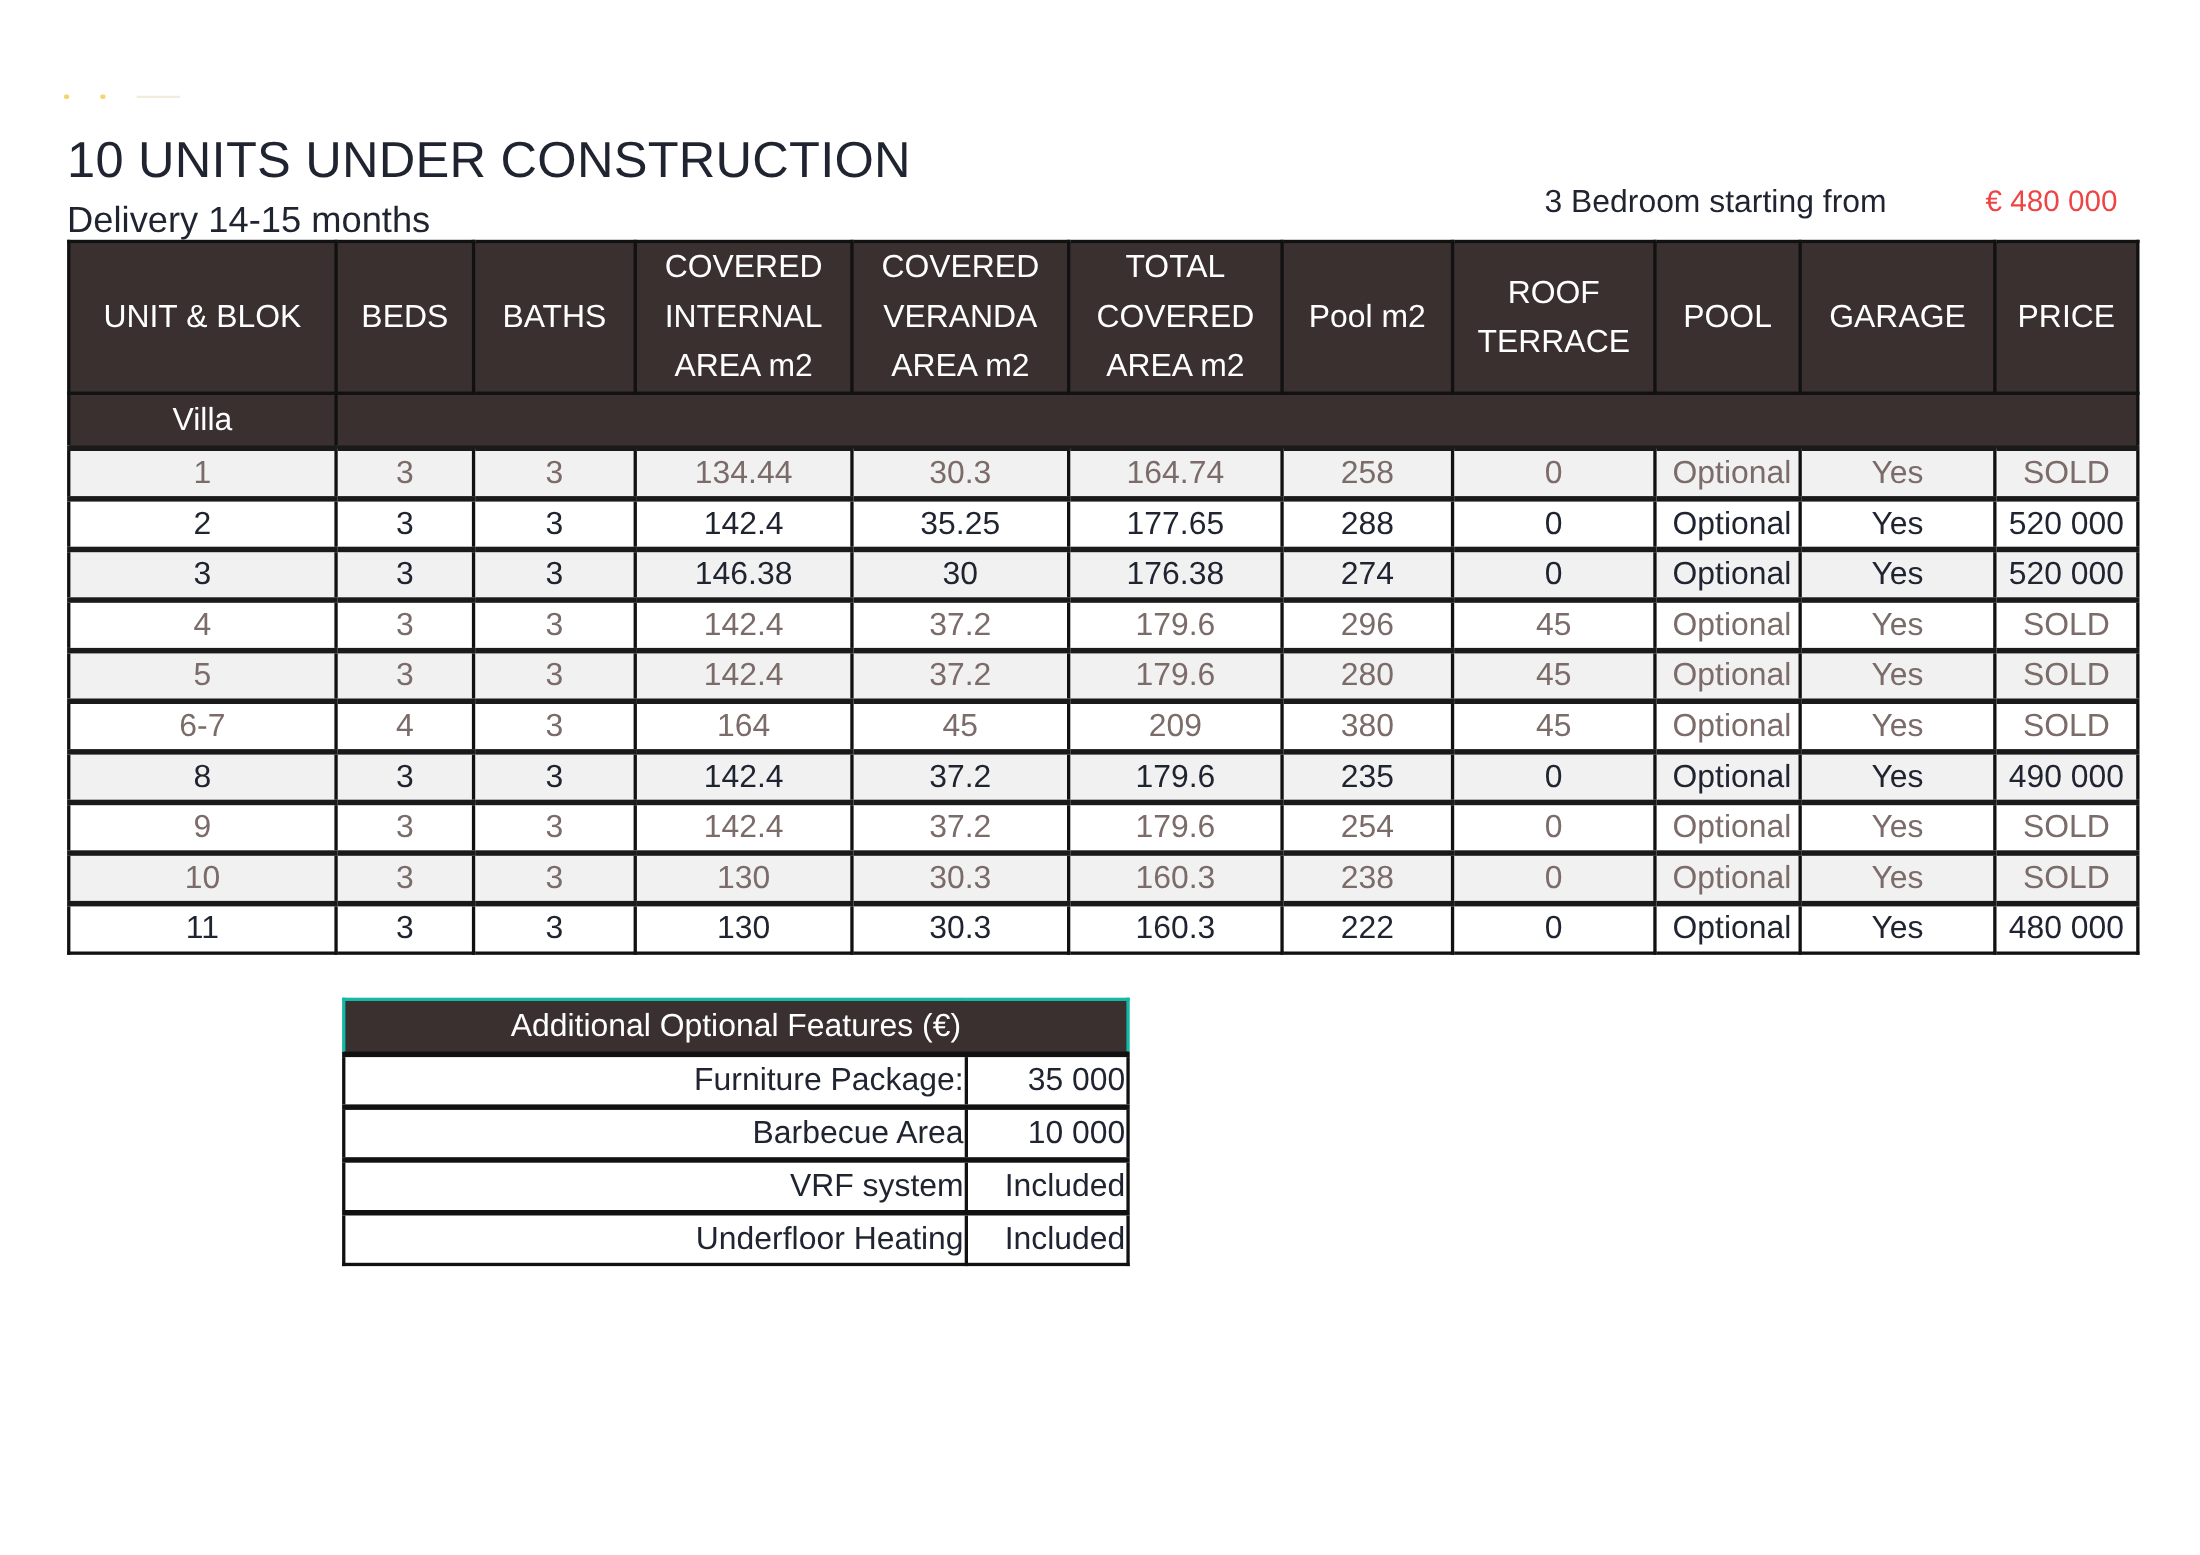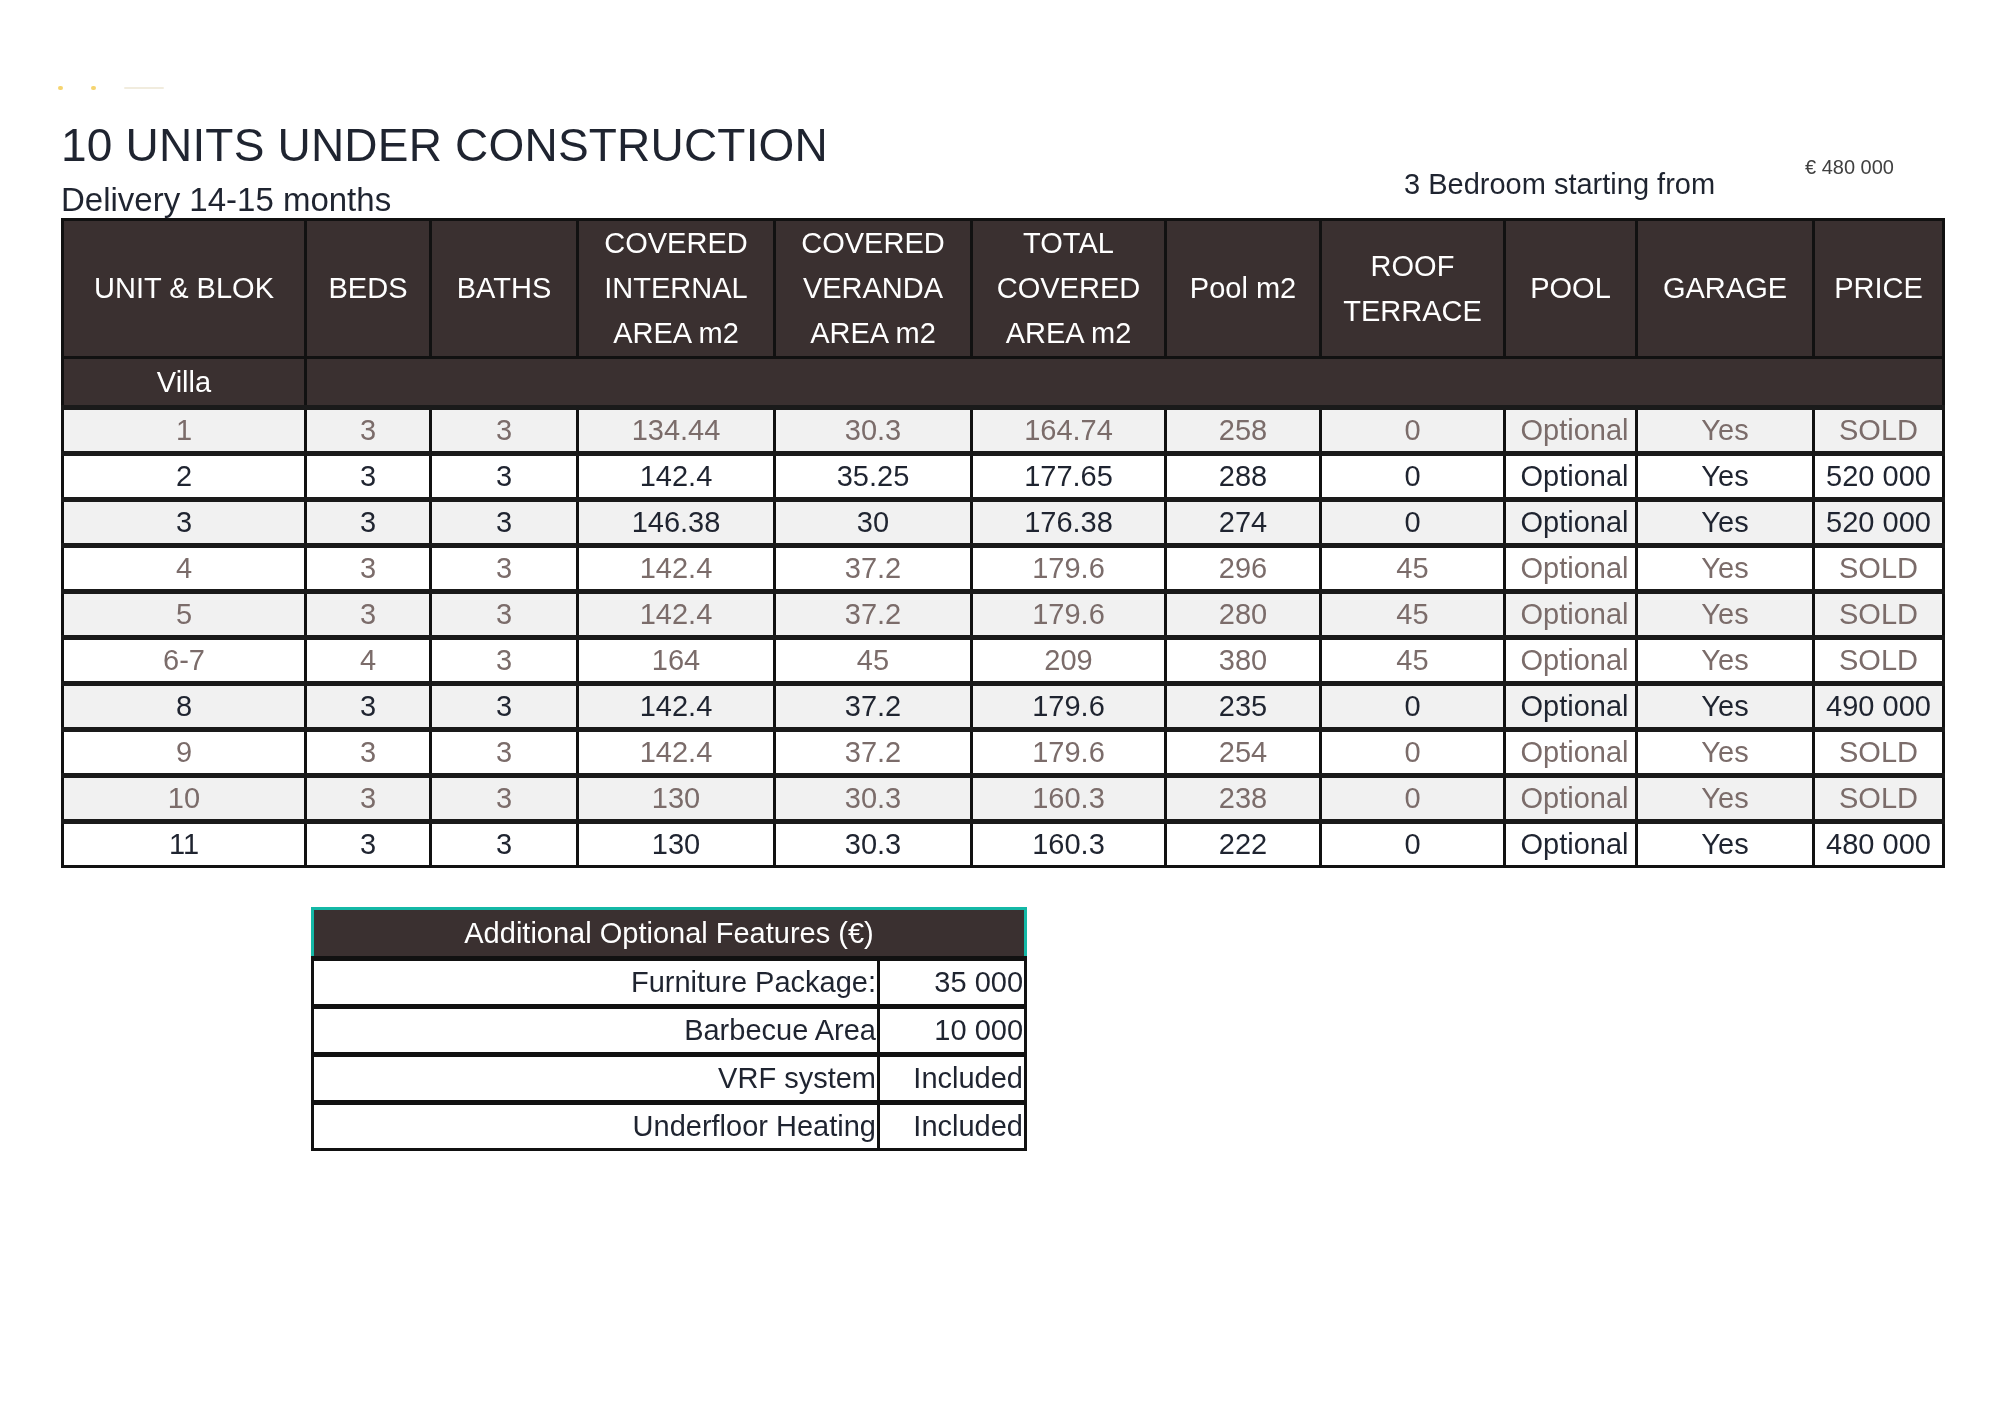--- a/index.html
+++ b/index.html
@@ -33,22 +33,22 @@
       position: absolute; left: 61px; top: 181px;
       font-size: 33px;
       color: #1f2430;
       white-space: nowrap;
     }
     .starting-label {
       position: absolute; left: 1404px; top: 168px;
       font-size: 29px; color: #1f2430; white-space: nowrap;
     }
     .starting-price {
-      position: absolute; left: 1805px; top: 156px;
-      font-size: 20px; color: #404040; white-space: nowrap;
+      position: absolute; left: 1805px; top: 168px;
+      font-size: 27px; color: #ef4444; white-space: nowrap;
     }
 
     
     table.units {
       position: absolute; left: 61px; top: 218px;
       width: 1881px;
       border-collapse: collapse;
       table-layout: fixed;
       font-size: 29px;
     }

